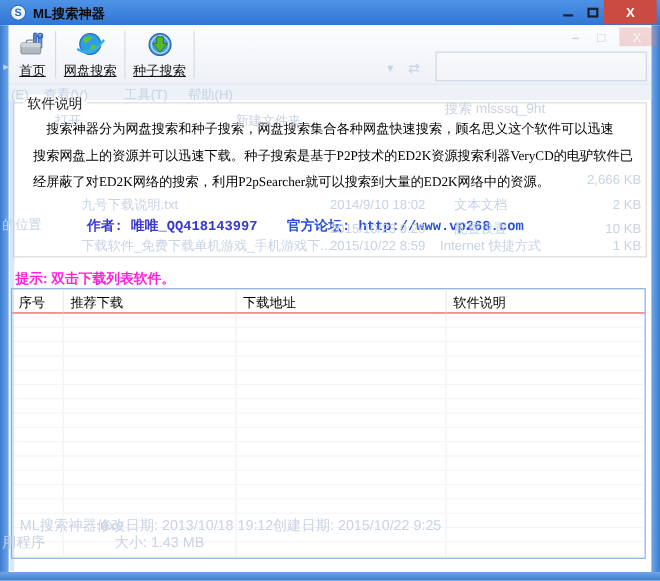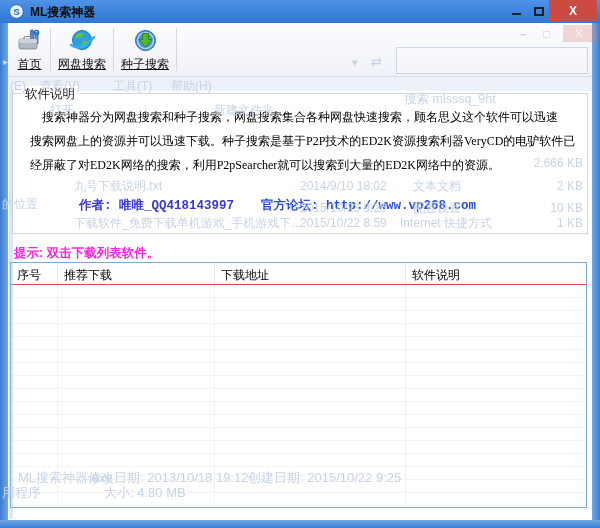--- a/index.html
+++ b/index.html
@@ -282,15 +282,15 @@
       <div class="ghost-item" style="left: 505px; top: 201px; width: 78px; text-align: right;">10 KB</div>
       <div class="ghost-item" style="left: 74px; top: 216px;">下载软件_免费下载单机游戏_手机游戏下...</div>
       <div class="ghost-item" style="left: 300px; top: 216px;">2015/10/22 8:59</div>
       <div class="ghost-item" style="left: 400px; top: 216px; text-align: right;">Internet 快捷方式</div>
       <div class="ghost-item" style="left: 505px; top: 216px; width: 78px; text-align: right;">1 KB</div>
       <div class="ghost-item" style="left: 2px; top: 197px;">的位置</div>
       <div class="ghost-item" style="left: 18px; top: 470px; font-size: 13px;">ML搜索神器.exe</div>
       <div class="ghost-item" style="left: 88px; top: 470px; font-size: 13px;">修改日期: 2013/10/18 19:12</div>
       <div class="ghost-item" style="left: 248px; top: 470px; font-size: 13px;">创建日期: 2015/10/22 9:25</div>
       <div class="ghost-item" style="left: 2px; top: 485px; font-size: 13px;">用程序</div>
-      <div class="ghost-item" style="left: 104px; top: 485px; font-size: 13px;">大小: 4.80 MB</div>
+      <div class="ghost-item" style="left: 104px; top: 485px; font-size: 13px;">大小: 1.43 MB</div>
     </div>
 </div>
 
 </body></html>

